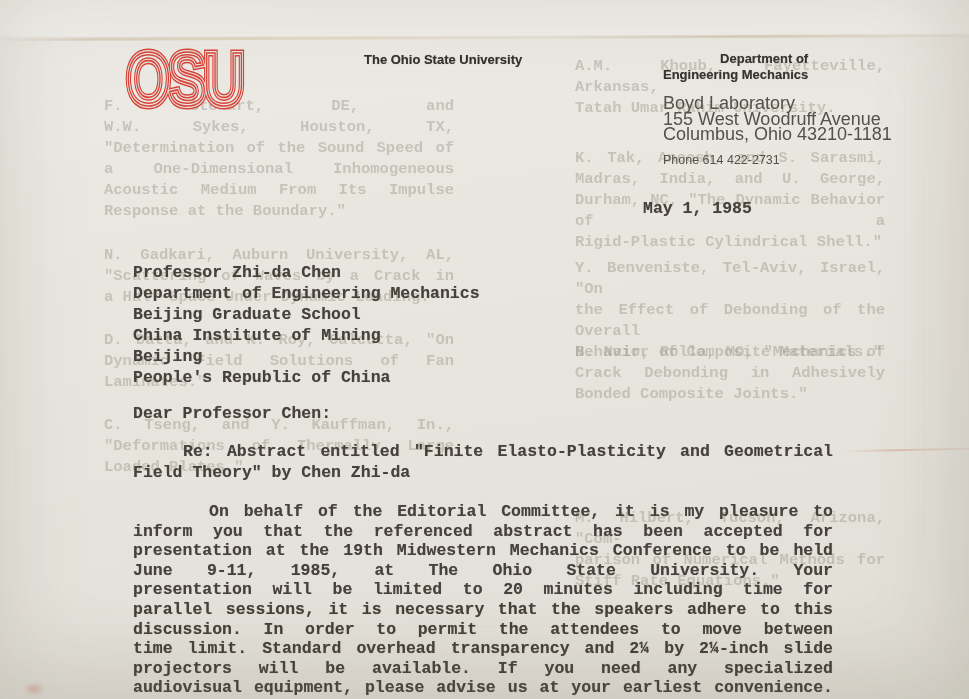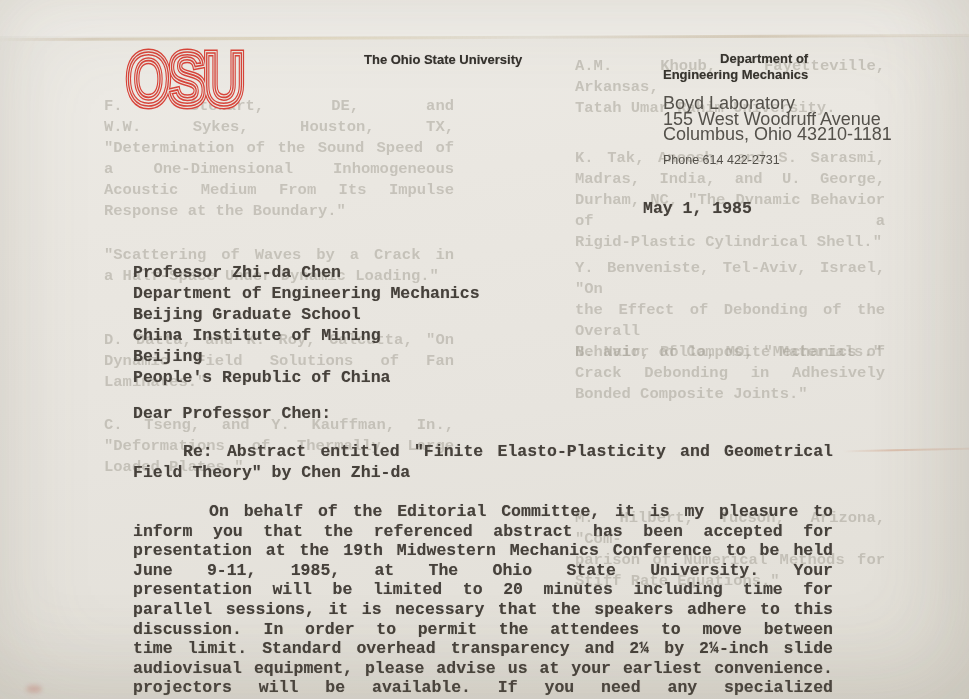--- a/index.html
+++ b/index.html
@@ -86,20 +86,21 @@
   <div class="ghost-col" style="left:104px;width:350px;">
       <div class="ghost-block" style="top: 96px;">
         <div>F. Stewart, DE, and</div>
         <div>W.W. Sykes, Houston, TX,</div>
         <div>"Determination of the Sound Speed of</div>
         <div>a One-Dimensional Inhomogeneous</div>
         <div>Acoustic Medium From Its Impulse</div>
         <div>Response at the Boundary."</div>
       </div>
       <div class="ghost-block" style="top: 245px;">
+        <div>N. Gadkari, Auburn University, AL,</div>
         <div>"Scattering of Waves by a Crack in</div>
         <div>a Half-Space Under Dynamic Loading."</div>
       </div>
       <div class="ghost-block" style="top: 330px;">
         <div>D. Datta, and K. Roy, Calcutta, "On</div>
         <div>Dynamic Field Solutions of Fan</div>
         <div>Laminates."</div>
       </div>
       <div class="ghost-block" style="top: 415px;">
         <div>C. Tseng, and Y. Kauffman, In.,</div>
@@ -174,17 +175,17 @@
 
   <div class="type body-block">
     <div class="jline indent">On behalf of the Editorial Committee, it is my pleasure to</div>
     <div class="jline">inform you that the referenced abstract has been accepted for</div>
     <div class="jline">presentation at the 19th Midwestern Mechanics Conference to be held</div>
     <div class="jline">June 9-11, 1985, at The Ohio State University.  Your</div>
     <div class="jline">presentation will be limited to 20 minutes including time for</div>
     <div class="jline">parallel sessions, it is necessary that the speakers adhere to this</div>
     <div class="jline">discussion.  In order to permit the attendees to move between</div>
     <div class="jline">time limit.  Standard overhead transparency and 2¼ by 2¼-inch slide</div>
+    <div class="jline">projectors will be available.  If you need any specialized</div>
     <div class="jline">audiovisual equipment, please advise us at your earliest convenience.</div>
-    <div class="jline">projectors will be available.  If you need any specialized</div>
   </div>
 
 </div>
 
 </body></html>

